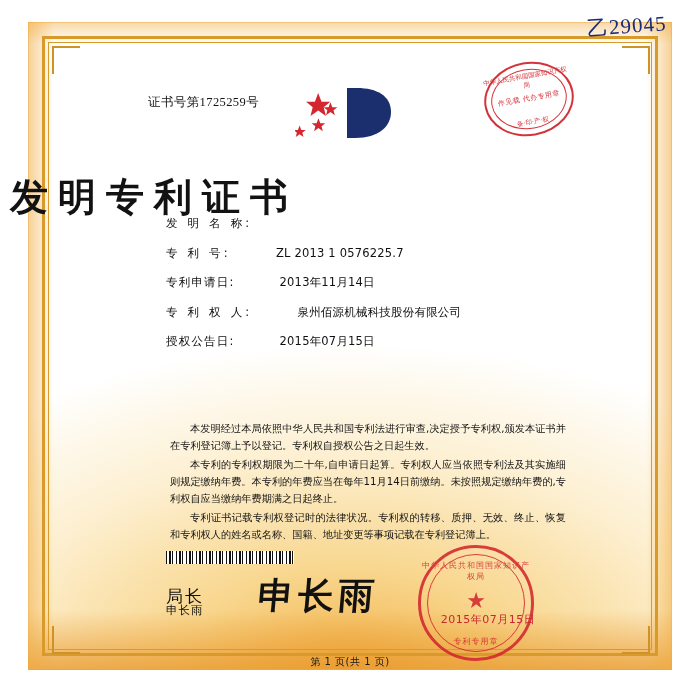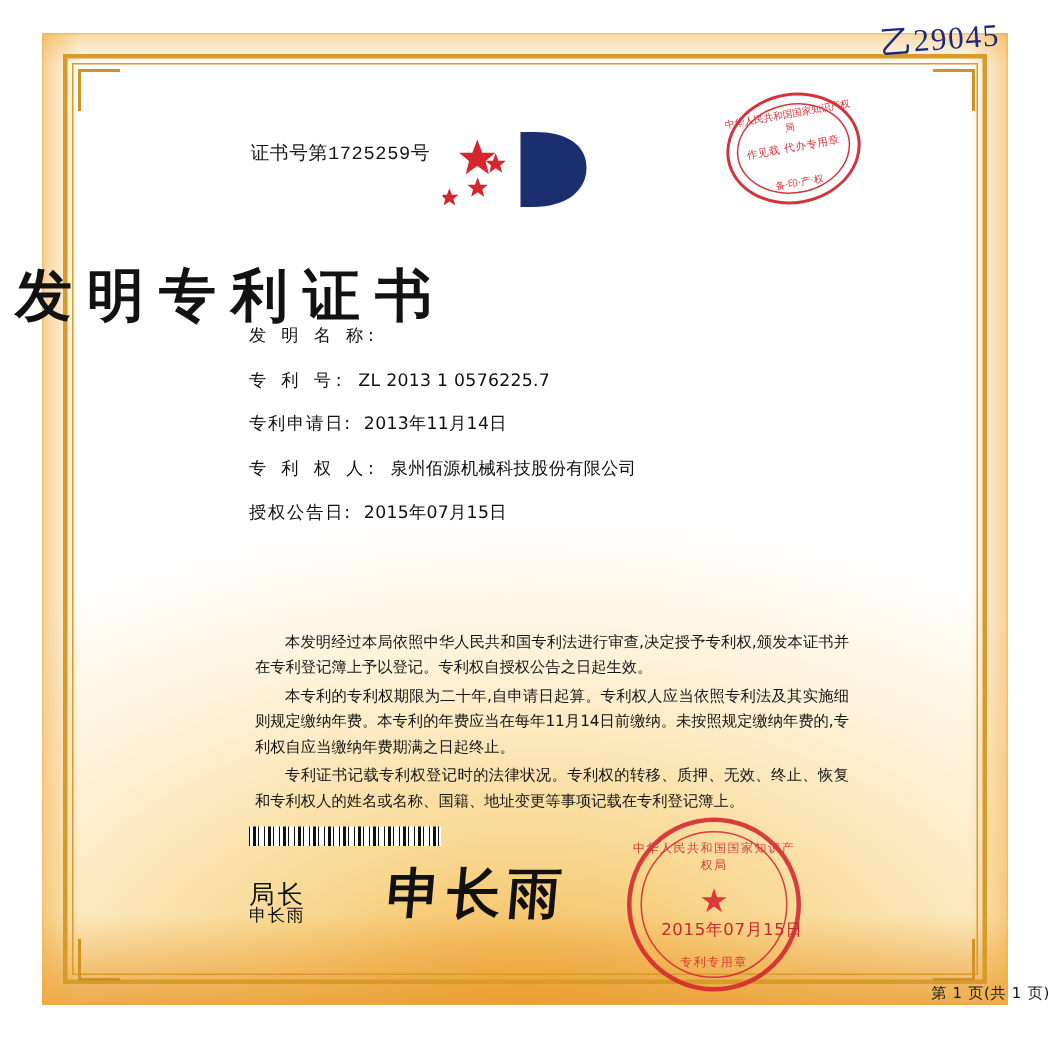--- a/index.html
+++ b/index.html
@@ -86,25 +86,24 @@
     letter-spacing: 1px;
     transform: rotate(-4deg);
     white-space: nowrap;
   }
 
   
   .cert-number {
     position: absolute;
     left: 148px;
     top: 94px;
-    font-family: Liberation Mono, monospace;
+    font-family: Liberation Serif, serif;
     font-size: 12.5px;
     color: #141414;
     letter-spacing: .4px;
-    margin-left: 19px;
   }
 
   
   .logo {
     position: absolute;
     left: 295px;
     top: 82px;
     width: 110px;
     height: 62px;
   }
@@ -173,20 +172,21 @@
     width: 420px;
   }
   .field-row {
     display: flex;
     align-items: baseline;
     margin-bottom: 14.5px;
     font-family: "DejaVu Sans", sans-serif;
     font-size: 11.5px;
     color: #101010;
     white-space: nowrap;
+    gap: 37px;
   }
   .field-label {
     letter-spacing: 3.2px;
     margin-right: 8px;
   }
   .field-label.wide { letter-spacing: 1.2px; }
   .field-value {
     letter-spacing: .2px;
   }
 
@@ -311,21 +311,21 @@
     font-size: 11px;
     color: #c9272e;
     letter-spacing: .5px;
   }
 
   
   .page-footer {
     position: absolute;
     left: 0; right: 0;
     top: 655px;
-    text-align: right;
+    text-align: center;
     font-family: "DejaVu Sans", sans-serif;
     font-size: 10px;
     color: #1a1a1a;
     letter-spacing: .5px;
   }
 </style>
 </head>
 <body>
 
 <div id="page">

